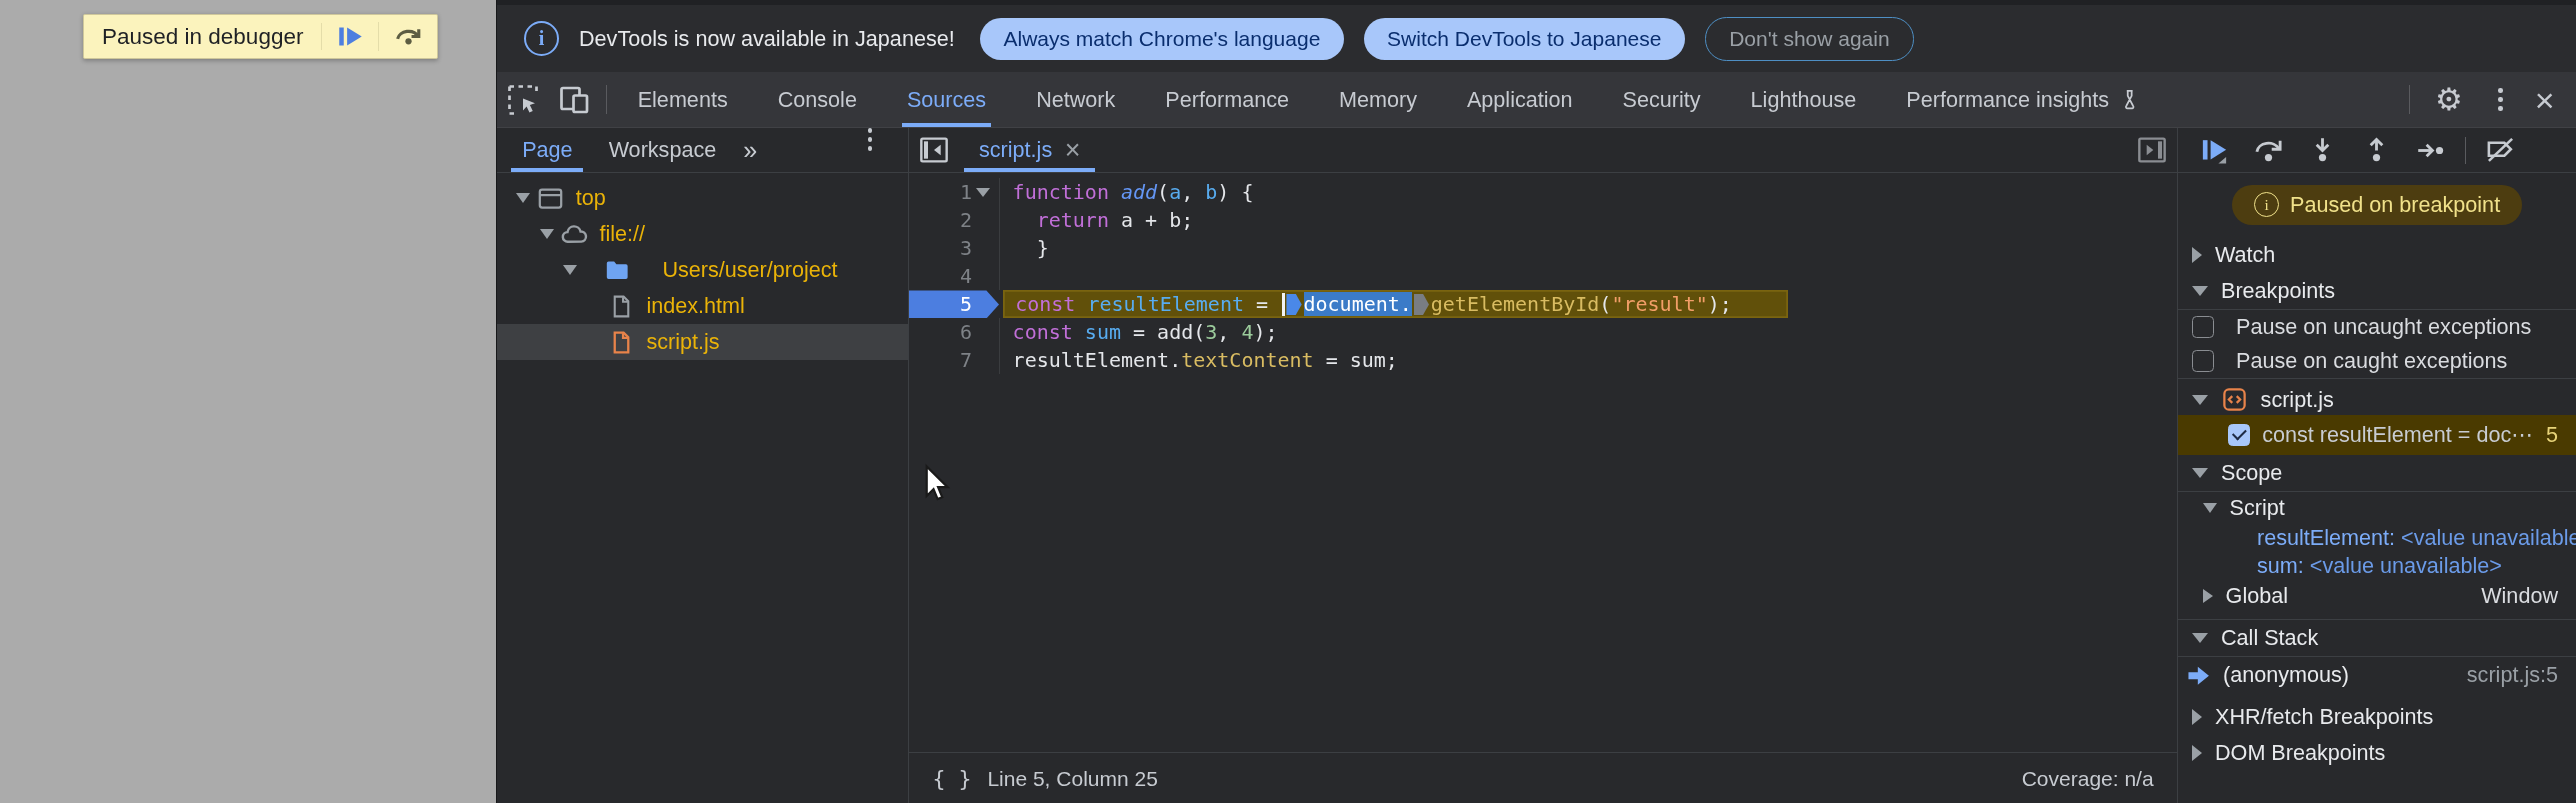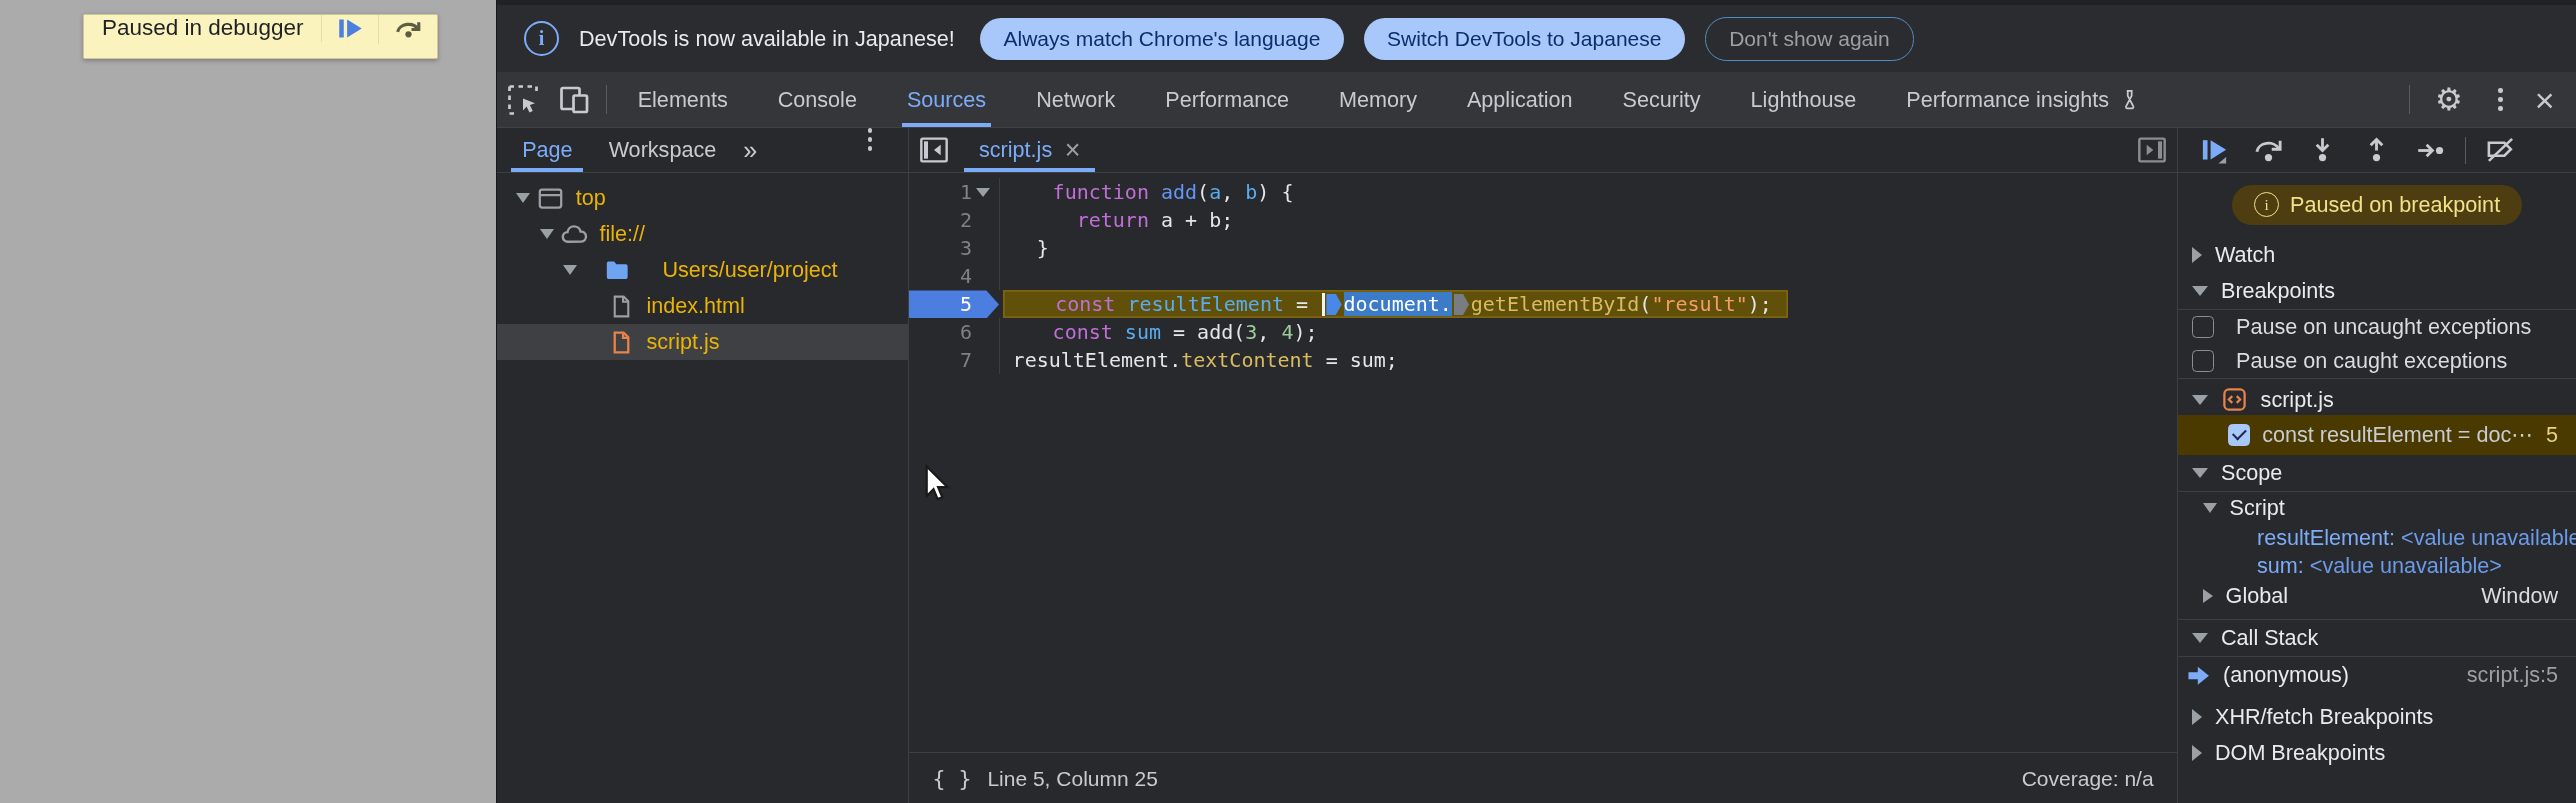--- a/index.html
+++ b/index.html
@@ -1,20 +1,20 @@
 <!DOCTYPE html>
 <html style="--pagegray: #ABABAB; --bannerbg: #FBF3BD; --accent: #7CACF8; --pillbg: #A8C7FA; --pilltext: #0A2E6E; --outline: #4E8FC4; --kw: #C16FD8; --fn: #6496F5; --vr: #58ACF0; --num: #9CCC9C; --str: #F29E68; --prop: #D9BC62; --pl: #E4E6EA; --selbg: #3B7BC8; --lineolive: #61500A; --olivedark: #4A3A00; --badge: #4C7EE0; --pausedbg: #4D3D10; --pausedtext: #F0E18A; --fileorange: #E8834A;font-size:14.4px"><head>
 <meta charset="utf-8">
 <style>
   html,body{margin:0;padding:0;width:2576px;height:804px;overflow:hidden;
     font-family:"Liberation Sans",sans-serif;-webkit-font-smoothing:antialiased;}
   .stage{position:relative;width:2576px;height:804px;background:var(--pagegray,#ABABAB);}
 
   
-  .paused-banner{position:absolute;left:83px;top:14.4px;height:43px;display:flex;align-items:flex-start;
+  .paused-banner{position:absolute;left:83px;top:14.4px;height:43px;display:flex;align-items:center;
     background:var(--bannerbg,#FBF3BD);border:0.9px solid #CEC79B;border-radius:1.8px;
     box-shadow:0 1.8px 4.5px rgba(0,0,0,.25);}
   .paused-banner .seg{display:flex;align-items:center;padding:0 18px;}
   .paused-banner .seg+.seg{border-left:0.9px solid #E4DDA9;padding:0 14.4px;}
   .paused-banner .txt{font-size:22.5px;color:#1F2125;}
 
   
   .devtools{position:absolute;left:496px;top:0;width:2080px;height:804px;background:#28292C;
     border-left:0.9px solid #17181A;box-sizing:border-box;color:#C7CBD1;}
 
@@ -82,21 +82,21 @@
   .code-line{position:relative;height:28px;display:flex;align-items:center;white-space:pre;}
   .gutter{width:90px;flex:0 0 auto;display:flex;align-items:center;justify-content:flex-end;
     color:#7E8287;font-size:20px;height:100%;box-sizing:border-box;padding-right:9px;gap:3.6px;}
   .gutter .foldslot{width:14.4px;display:flex;justify-content:center;}
   .fold-tri{width:0;height:0;border-left:7.2px solid transparent;border-right:7.2px solid transparent;border-top:9px solid #9AA0A6;}
   .code-text{padding-left:12.6px;border-left:0.9px solid #3A3C3F;height:100%;display:flex;align-items:center;color:var(--pl,#E4E6EA);}
   .code-line.hl .gutter{background:var(--badge,#4C7EE0);color:#fff;
     clip-path:polygon(0 0,86% 0,100% 50%,86% 100%,0 100%);}
   .code-line.hl .code-text{background:var(--lineolive,#61500A);box-shadow:inset 0 0 0 1.8px #7A6410;
     width:785px;box-sizing:border-box;border-left:none;margin-left:3.6px;}
-  .tk-kw{color:var(--kw,#C16FD8);margin-left:40px;} .tk-fn{color:var(--fn,#6496F5);}
+  .tk-kw{color:var(--kw,#C16FD8);} .tk-fn{color:var(--fn,#6496F5);font-style:italic;}
   .tk-vr{color:var(--vr,#58ACF0);} .tk-pm{color:var(--vr,#58ACF0);}
   .tk-num{color:var(--num,#9CCC9C);} .tk-str{color:var(--str,#F29E68);}
   .tk-prop{color:var(--prop,#D9BC62);} .tk-pl{color:var(--pl,#E4E6EA);}
   .tk-sel{background:var(--selbg,#3B7BC8);color:#fff;}
   .mark{display:inline-block;width:15.3px;height:21.6px;margin:0 1.8px;vertical-align:middle;
     clip-path:polygon(0 0,60% 0,100% 50%,60% 100%,0 100%);}
   .mark.blue{background:#4A88E8;} .mark.gray{background:#797D83;}
   .txt-caret{display:inline-block;width:2.7px;height:23.4px;background:#F1F3F4;vertical-align:middle;margin-left:1.8px;}
   .mouse-cursor{position:absolute;left:9px;top:290px;z-index:5;}
   .statusbar{position:absolute;left:0;right:0;bottom:0;height:52px;border-top:0.9px solid #3C3F43;

